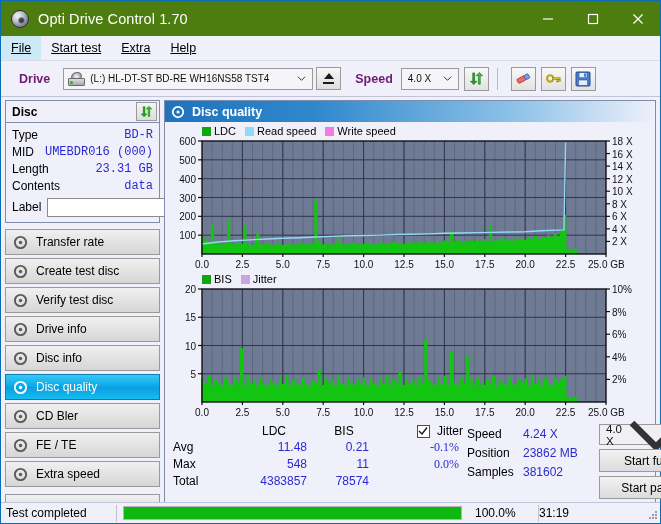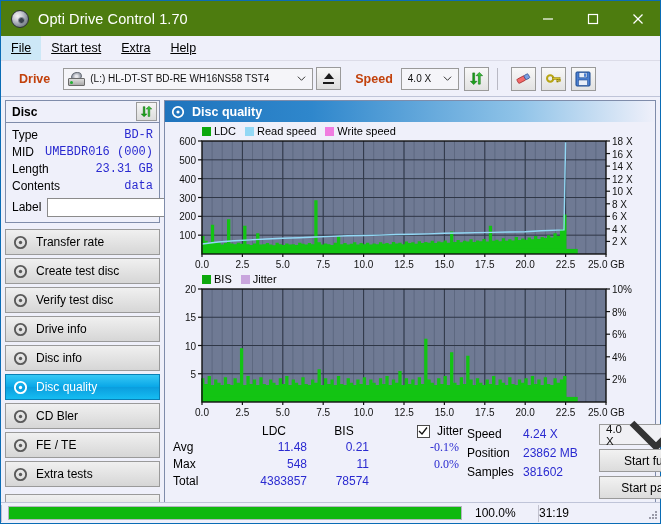--- a/index.html
+++ b/index.html
@@ -63,21 +63,21 @@
   .menu-item u { text-decoration: underline; }
 
   
   .drivebar {
     flex: 0 0 36px; height: 36px;
     background: #eff0fa;
     display: flex; align-items: center;
     padding: 0 6px;
     border-bottom: 1px solid #bfc4d8;
   }
-  .lbl { font-size: 12.5px; font-weight: bold; color: #c2410c; }
+  .lbl { font-size: 12.5px; font-weight: bold; color: #701a75; }
   .drive-label { margin-left: 12px; margin-right: 13px; }
 
   .combo {
     height: 22px; background: #f5f5f9;
     border: 1px solid #9a9a9a;
     display: flex; align-items: center;
     font-size: 10px; color: #111;
     position: relative;
   }
   .combo .chev {
@@ -500,21 +500,21 @@
               <circle cx="8" cy="8" r="6" fill="none" stroke="#5a5a5a" stroke-width="2"></circle>
               <circle cx="8" cy="8" r="1.8" fill="#5a5a5a"></circle>
             </svg>
           <span>FE / TE</span>
         </div>
         <div class="nav-item">
           <svg class="nav-ico" viewBox="0 0 16 16">
               <circle cx="8" cy="8" r="6" fill="none" stroke="#5a5a5a" stroke-width="2"></circle>
               <circle cx="8" cy="8" r="1.8" fill="#5a5a5a"></circle>
             </svg>
-          <span>Extra tests</span>
+          <span>Extra speed</span>
         </div>
       </div>
 
       <div class="left-spacer"></div>
       <div class="status-win-btn">
         <span>Status window &gt; &gt;</span>
       </div>
     </div>
 
     <div class="right">
@@ -826,20 +826,21 @@
             <div class="act-btn">
               <span>Start part</span>
             </div>
           </div>
         </div>
       </div>
     </div>
   </div>
 
   <div class="statusbar">
+    <div class="sb-cell sb-text">Test completed</div>
     <div class="sb-sep"></div>
     <div class="sb-cell sb-prog">
       <div class="prog-track">
         <div class="prog-fill" id="prog-fill" style="width: 100%;"></div>
       </div>
     </div>
     <div class="sb-cell sb-pct">100.0%</div>
     <div class="sb-sep"></div>
     <div class="sb-cell sb-time">31:19</div>
     <div class="grip">

